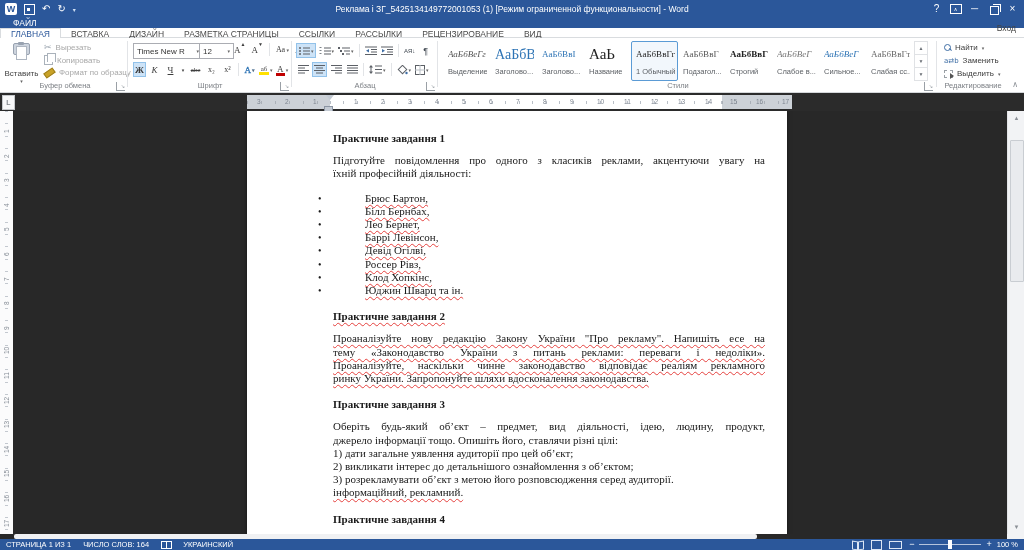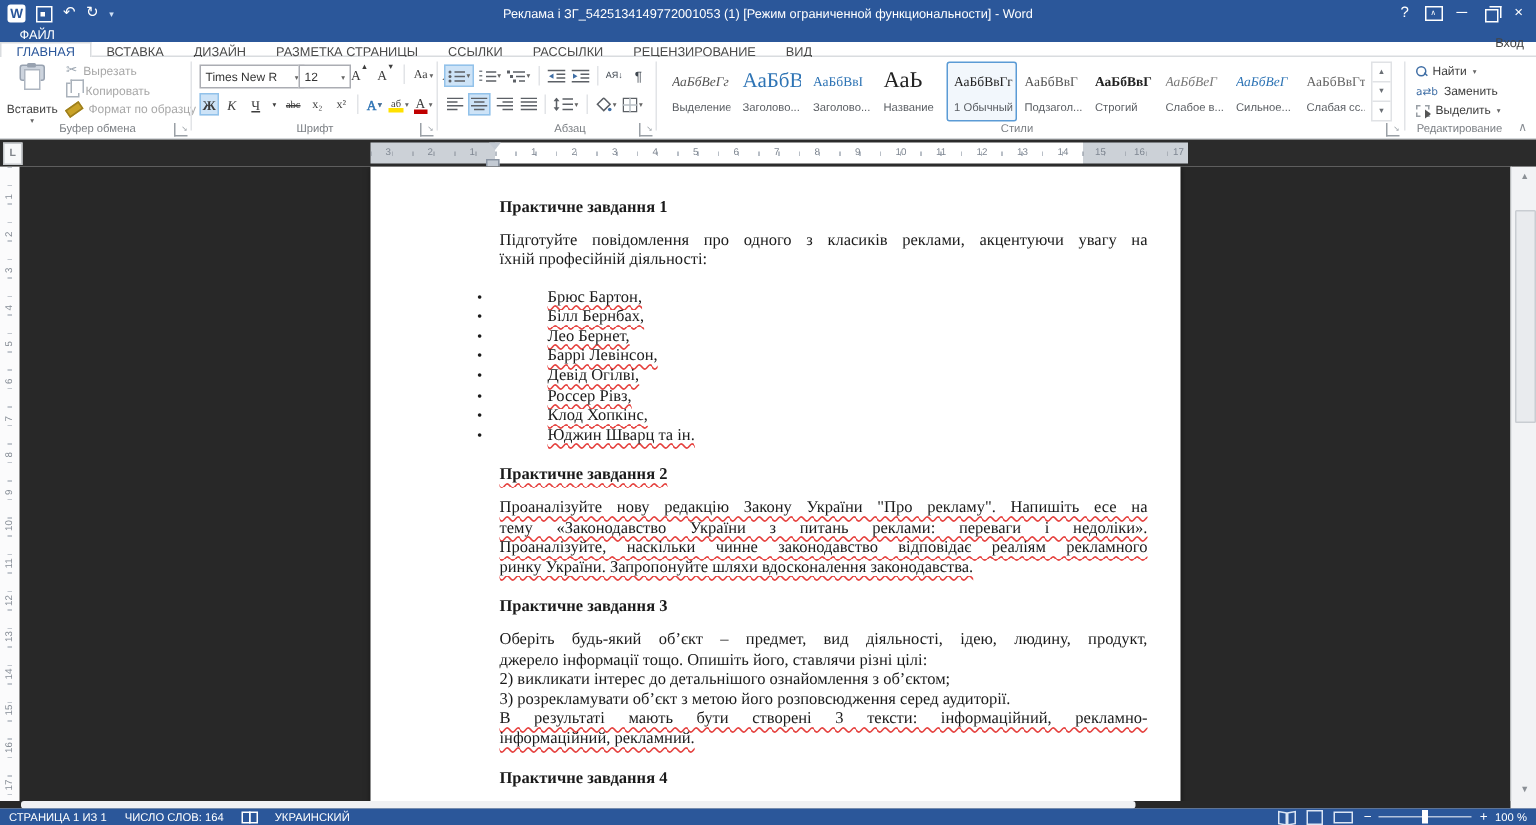--- a/index.html
+++ b/index.html
@@ -384,21 +384,21 @@
       <span class="pb">
         <svg width="10" height="10">
             <rect x="0.5" y="0.5" width="9" height="9" fill="none" stroke="#5c6066"></rect>
             <line x1="5" y1="0" x2="5" y2="10" stroke="#b9bfc5"></line>
             <line x1="0" y1="5" x2="10" y2="5" stroke="#b9bfc5"></line>
           </svg>
           <span class="dd">▾</span>
       </span>
     </div>
     <div class="gsep" style="left:437px"></div>
-    <div class="glabel" style="left:335px;width:90px">Абзац</div>
+    <div class="glabel" style="left:320px;width:90px">Абзац</div>
     <div class="launcher" style="left:426px"></div>
 
     <div class="styles-gallery">
         <div class="stitem">
           <div class="stsample st-emphasis">АаБбВеГг</div>
           <div class="stlabel">Выделение</div>
         </div>
         <div class="stitem">
           <div class="stsample st-h1">АаБбВі</div>
           <div class="stlabel">Заголово...</div>
@@ -540,23 +540,23 @@
           <div class="dpara">
             <div class="dline jl sq">Проаналізуйте нову редакцію Закону України "Про рекламу". Напишіть есе на</div>
             <div class="dline jl sq">тему «Законодавство України з питань реклами: переваги і недоліки».</div>
             <div class="dline jl sq">Проаналізуйте, наскільки чинне законодавство відповідає реаліям рекламного</div>
             <div class="dline sq">ринку України. Запропонуйте шляхи вдосконалення законодавства.</div>
           </div>
           <div class="dhead">Практичне завдання 3</div>
           <div class="dpara">
             <div class="dline jl">Оберіть будь-який об’єкт – предмет, вид діяльності, ідею, людину, продукт,</div>
             <div class="dline">джерело інформації тощо. Опишіть його, ставлячи різні цілі:</div>
+            <div class="dline">1) дати загальне уявлення аудиторії про цей об’єкт;</div>
             <div class="dline">2) викликати інтерес до детальнішого ознайомлення з об’єктом;</div>
             <div class="dline">3) розрекламувати об’єкт з метою його розповсюдження серед аудиторії.</div>
-            <div class="dline jl sq">В результаті мають бути створені 3 тексти: інформаційний, рекламно-</div>
             <div class="dline sq">інформаційний, рекламний.</div>
           </div>
           <div class="dhead">Практичне завдання 4</div>
         </div>
     </div>
     <div class="vscroll">
       <span class="arr" style="top:4px">▲</span>
       <div class="vthumb"></div>
       <span class="arr" style="bottom:4px">▼</span>
     </div>

